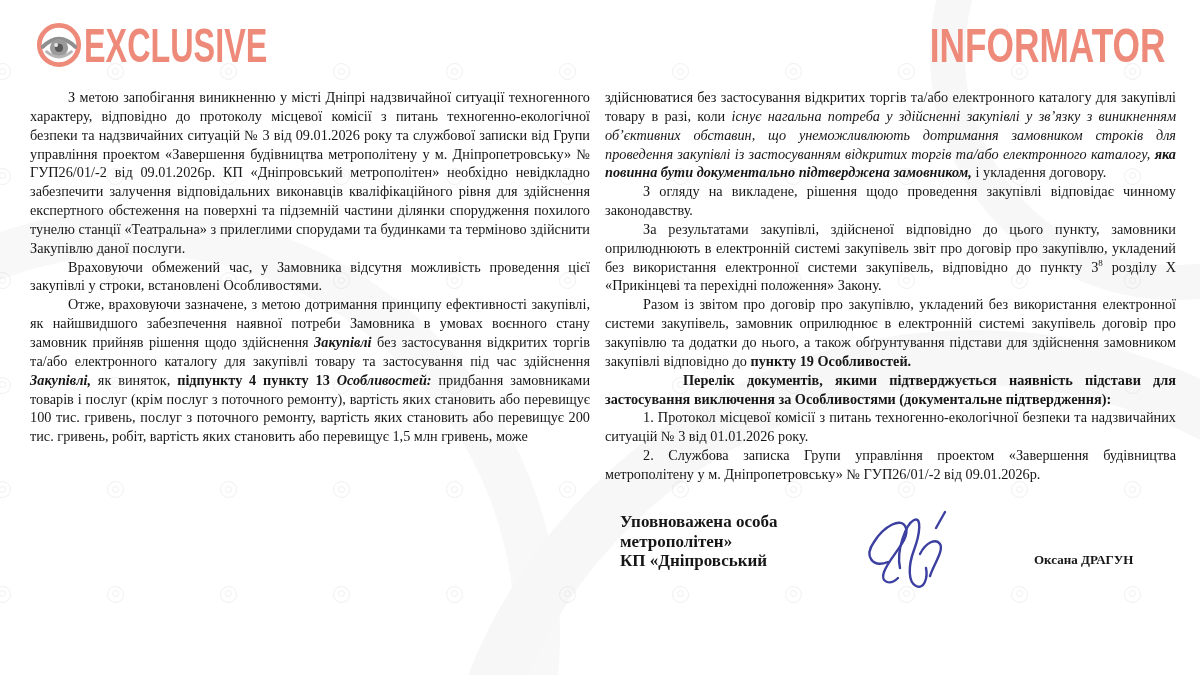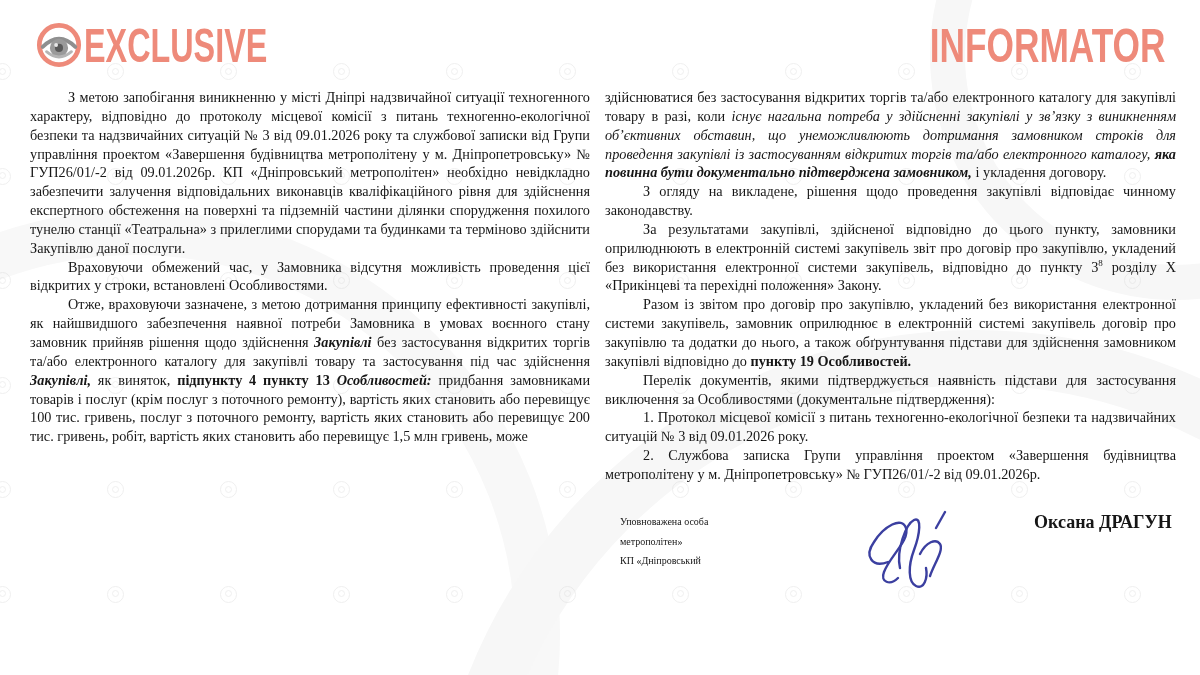--- a/index.html
+++ b/index.html
@@ -45,25 +45,25 @@
   .col-right{width:571px;}
   .para{margin:0;}
   .para.indent{text-indent:38px;}
   sup{font-size:9px;line-height:0;}
   
   .sig{
     position:absolute;left:620px;top:512px;width:546px;z-index:2;
     display:flex;align-items:flex-start;
   }
   .sig-title{
-    font-weight:normal;font-size:10px;line-height:19.5px;width:212px;flex:0 0 auto;
+    font-weight:bold;font-size:17px;line-height:19.5px;width:212px;flex:0 0 auto;
   }
   .sig-scribble{width:120px;height:96px;flex:0 0 auto;margin-top:-14px;margin-left:18px;}
   .sig-name{
-    font-weight:bold;font-size:18px;margin-left:64px;white-space:nowrap;
+    font-weight:bold;font-size:13px;margin-left:64px;margin-top:40px;white-space:nowrap;
   }
 </style>
 </head>
 <body>
 
 <div class="page">
 
   <div class="swirl s2"></div>
   <div class="swirl s1"></div>
   <div class="swirl s3"></div>
@@ -147,30 +147,30 @@
         <path d="M11 31 Q24 42 37 31" fill="none" stroke="#b5b5b5" stroke-width="3" stroke-linecap="round"></path>
       </svg>
       <span class="logo-word" style="color:#ee8a7a">EXCLUSIVE</span>
     </div>
     <span class="brand" style="color:#ee8a7a">INFORMATOR</span>
   </div>
 
   <div class="doc">
     <div class="col col-left">
       <p class="para indent"><span>З метою запобігання виникненню у місті Дніпрі надзвичайної ситуації техногенного характеру, відповідно до протоколу місцевої комісії з питань техногенно-екологічної безпеки та надзвичайних ситуацій № 3 від 09.01.2026 року та службової записки від Групи управління проектом «Завершення будівництва метрополітену у м. Дніпропетровську» № ГУП26/01/-2 від 09.01.2026р. КП «Дніпровський метрополітен» необхідно невідкладно забезпечити залучення відповідальних виконавців кваліфікаційного рівня для здійснення експертного обстеження на поверхні та підземній частини ділянки спорудження похилого тунелю станції «Театральна» з прилеглими спорудами та будинками та терміново здійснити Закупівлю даної послуги.</span></p>
-      <p class="para indent"><span>Враховуючи обмежений час, у Замовника відсутня можливість проведення цієї відкритих у строки, встановлені Особливостями.</span></p>
+      <p class="para indent"><span>Враховуючи обмежений час, у Замовника відсутня можливість проведення цієї закупівлі у строки, встановлені Особливостями.</span></p>
       <p class="para indent"><span>Отже, враховуючи зазначене, з метою дотримання принципу ефективності закупівлі, як найшвидшого забезпечення наявної потреби Замовника в умовах воєнного стану замовник прийняв рішення щодо здійснення </span><span style="font-weight: bold; font-style: italic;">Закупівлі</span><span> без застосування відкритих торгів та/або електронного каталогу для закупівлі товару та застосування під час здійснення </span><span style="font-weight: bold; font-style: italic;">Закупівлі,</span><span> як виняток, </span><span style="font-weight: bold;">підпункту 4 пункту 13 </span><span style="font-weight: bold; font-style: italic;">Особливостей:</span><span> придбання замовниками товарів і послуг (крім послуг з поточного ремонту), вартість яких становить або перевищує 100 тис. гривень, послуг з поточного ремонту, вартість яких становить або перевищує 200 тис. гривень, робіт, вартість яких становить або перевищує 1,5 млн гривень, може</span></p>
     </div>
     <div class="col col-right">
       <p class="para"><span>здійснюватися без застосування відкритих торгів та/або електронного каталогу для закупівлі товару в разі, коли </span><span style="font-style: italic;">існує нагальна потреба у здійсненні закупівлі у зв’язку з виникненням об’єктивних обставин, що унеможливлюють дотримання замовником строків для проведення закупівлі із застосуванням відкритих торгів та/або електронного каталогу, </span><span style="font-weight: bold; font-style: italic;">яка повинна бути документально підтверджена замовником,</span><span> і укладення договору.</span></p>
       <p class="para indent"><span>З огляду на викладене, рішення щодо проведення закупівлі відповідає чинному законодавству.</span></p>
       <p class="para indent"><span>За результатами закупівлі, здійсненої відповідно до цього пункту, замовники оприлюднюють в електронній системі закупівель звіт про договір про закупівлю, укладений без використання електронної системи закупівель, відповідно до пункту 3</span><sup>8</sup><span> розділу X «Прикінцеві та перехідні положення» Закону.</span></p>
       <p class="para indent"><span>Разом із звітом про договір про закупівлю, укладений без використання електронної системи закупівель, замовник оприлюднює в електронній системі закупівель договір про закупівлю та додатки до нього, а також обґрунтування підстави для здійснення замовником закупівлі відповідно до </span><span style="font-weight: bold;">пункту 19 Особливостей.</span></p>
-      <p class="para indent"><span style="font-weight: normal;">Перелік документів, якими підтверджується наявність підстави для застосування виключення за Особливостями (документальне підтвердження):</span></p>
-      <p class="para indent"><span>1. Протокол місцевої комісії з питань техногенно-екологічної безпеки та надзвичайних ситуацій № 3 від 09.01.2026 року.</span></p>
+      <p class="para indent"><span style="font-weight: bold; margin-left: 40px;">Перелік документів, якими підтверджується наявність підстави для застосування виключення за Особливостями (документальне підтвердження):</span></p>
+      <p class="para indent"><span>1. Протокол місцевої комісії з питань техногенно-екологічної безпеки та надзвичайних ситуацій № 3 від 01.01.2026 року.</span></p>
       <p class="para indent"><span>2. Службова записка Групи управління проектом «Завершення будівництва метрополітену у м. Дніпропетровську» № ГУП26/01/-2 від 09.01.2026р.</span></p>
     </div>
   </div>
 
   <div class="sig">
     <div class="sig-title">
       <div>Уповноважена особа</div>
       <div>метрополітен»</div>
       <div>КП «Дніпровський</div>
     </div>

